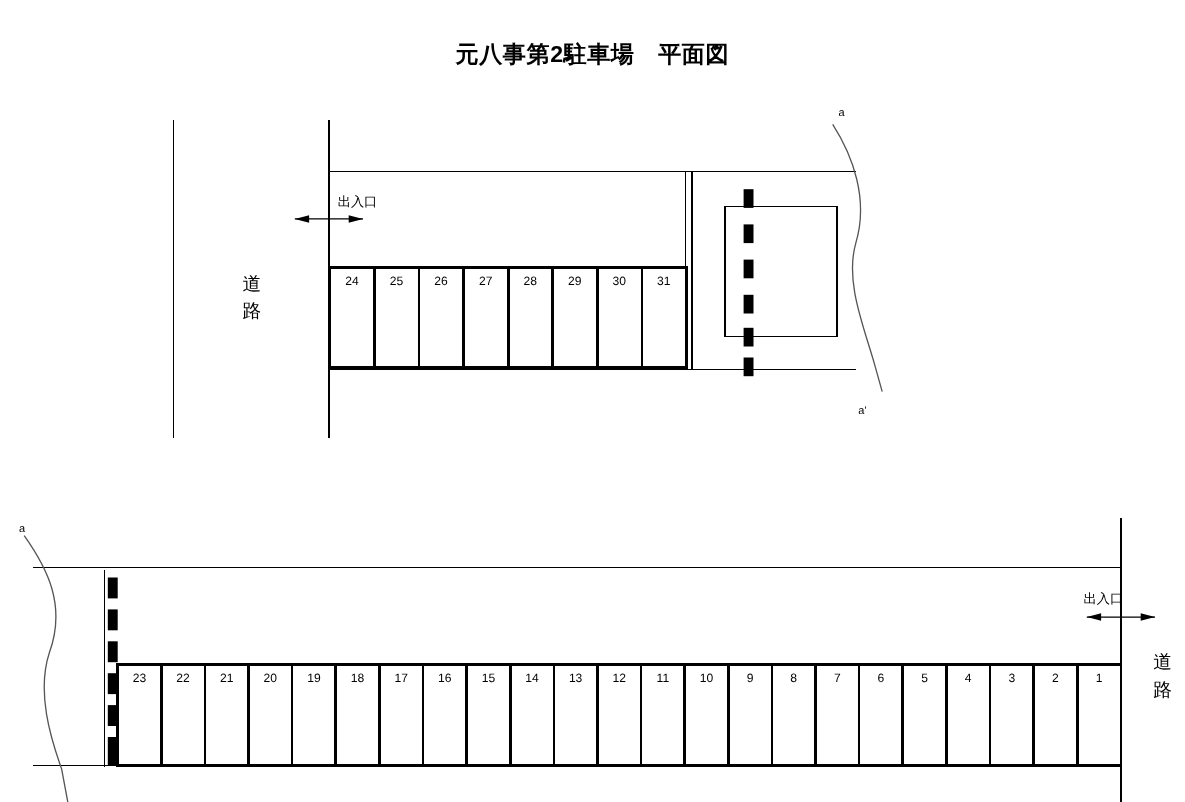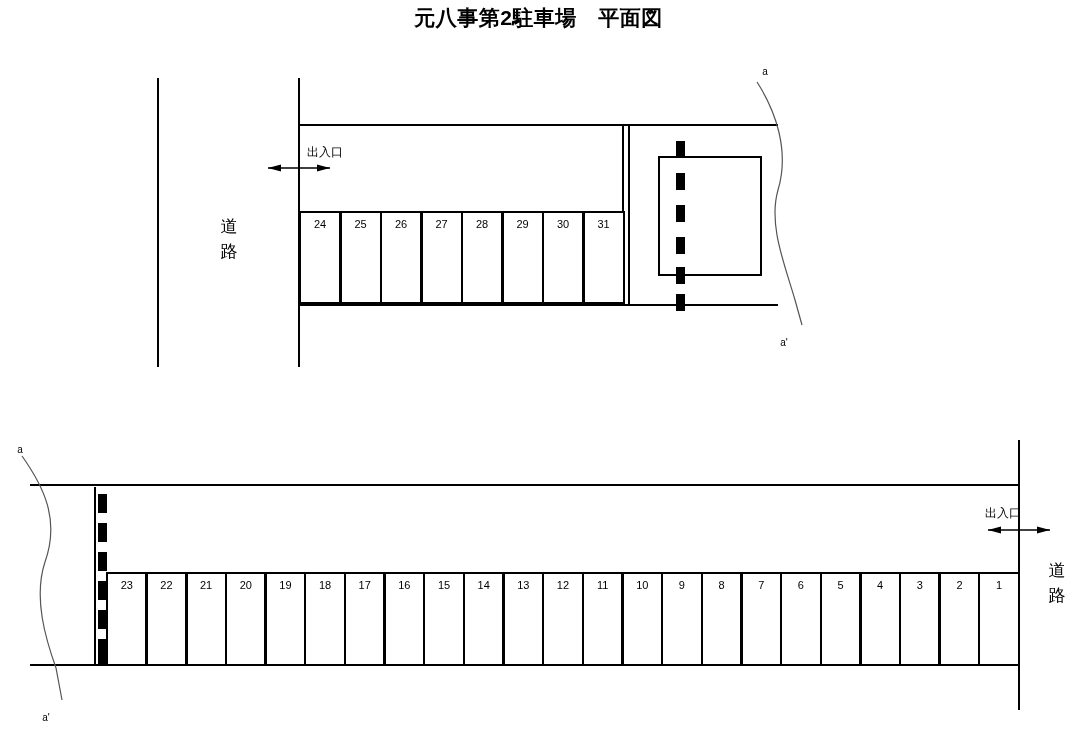--- a/index.html
+++ b/index.html
@@ -11,20 +11,21 @@
     width: 1077px;
     height: 729px;
     font-family: "Liberation Sans", "DejaVu Sans", sans-serif;
     overflow: hidden;
     position: relative;
   }
   #plan-root {
     position: relative;
     width: 1077px;
     height: 613px;
+    margin-top: 31px;
   }
   .plan-title {
     position: absolute;
     top: 4px;
     left: 0;
     width: 1077px;
     text-align: center;
     font-size: 21px;
     font-weight: bold;
     color: #000000;

